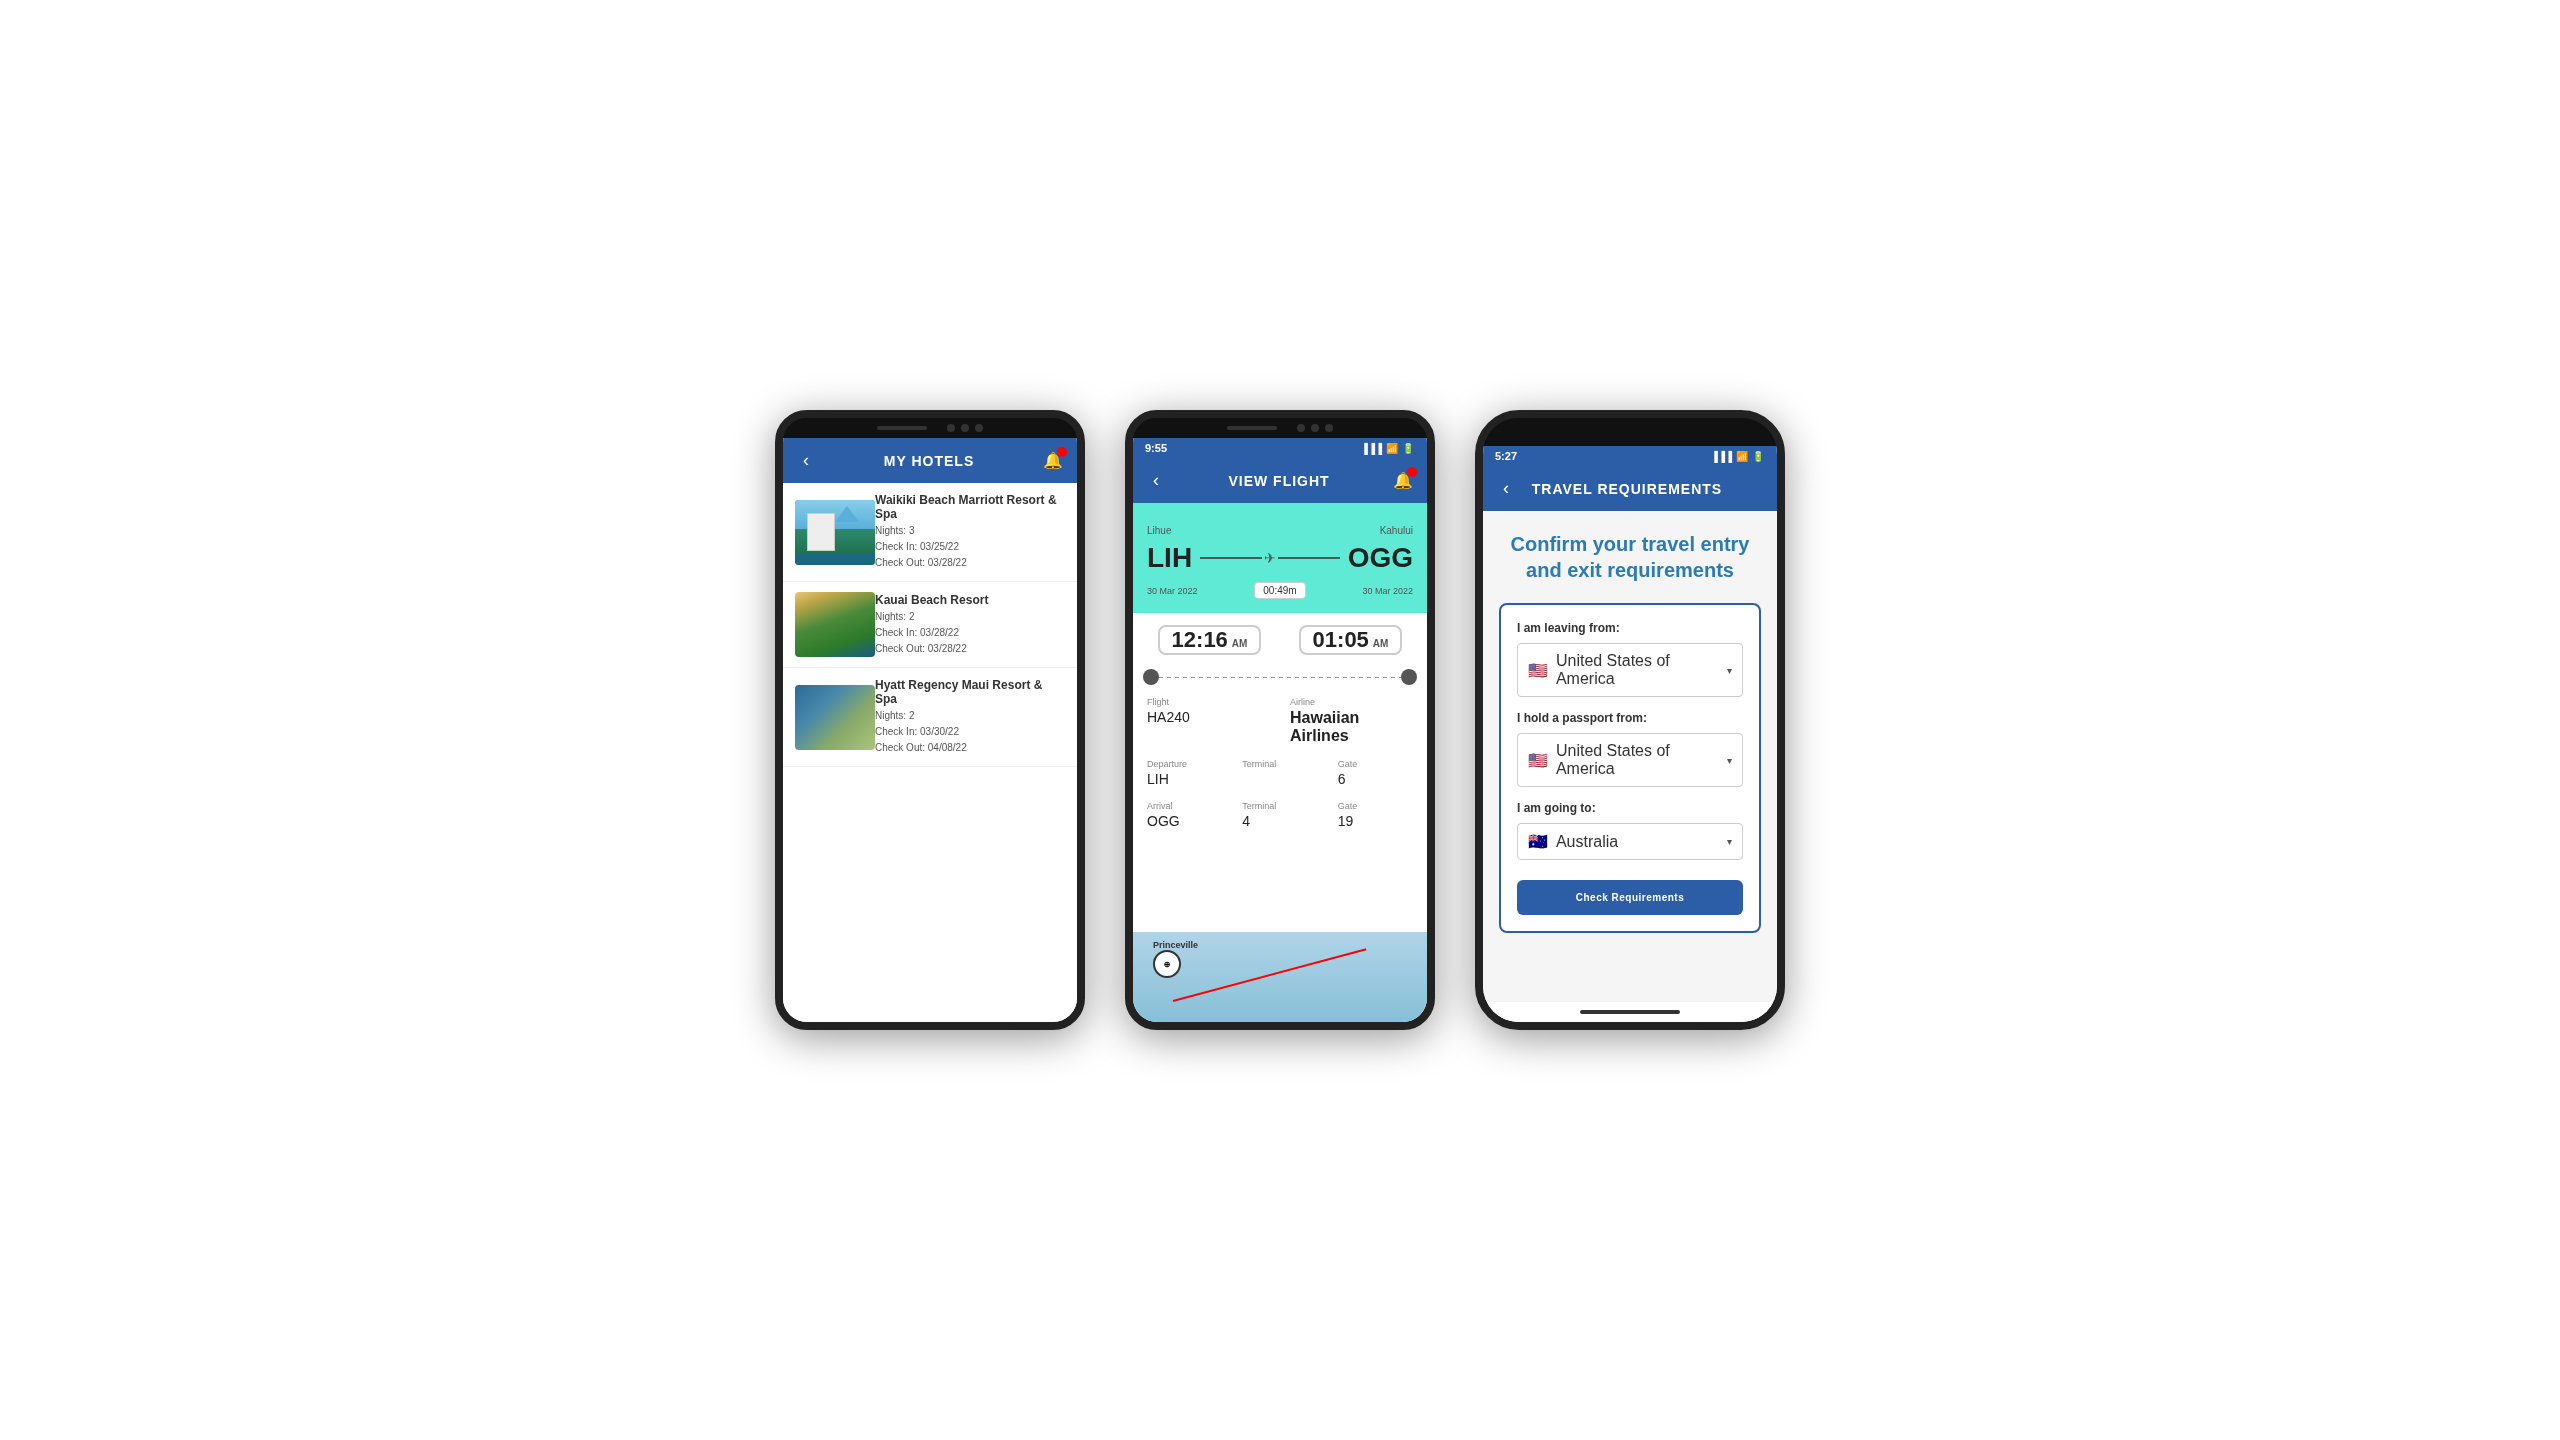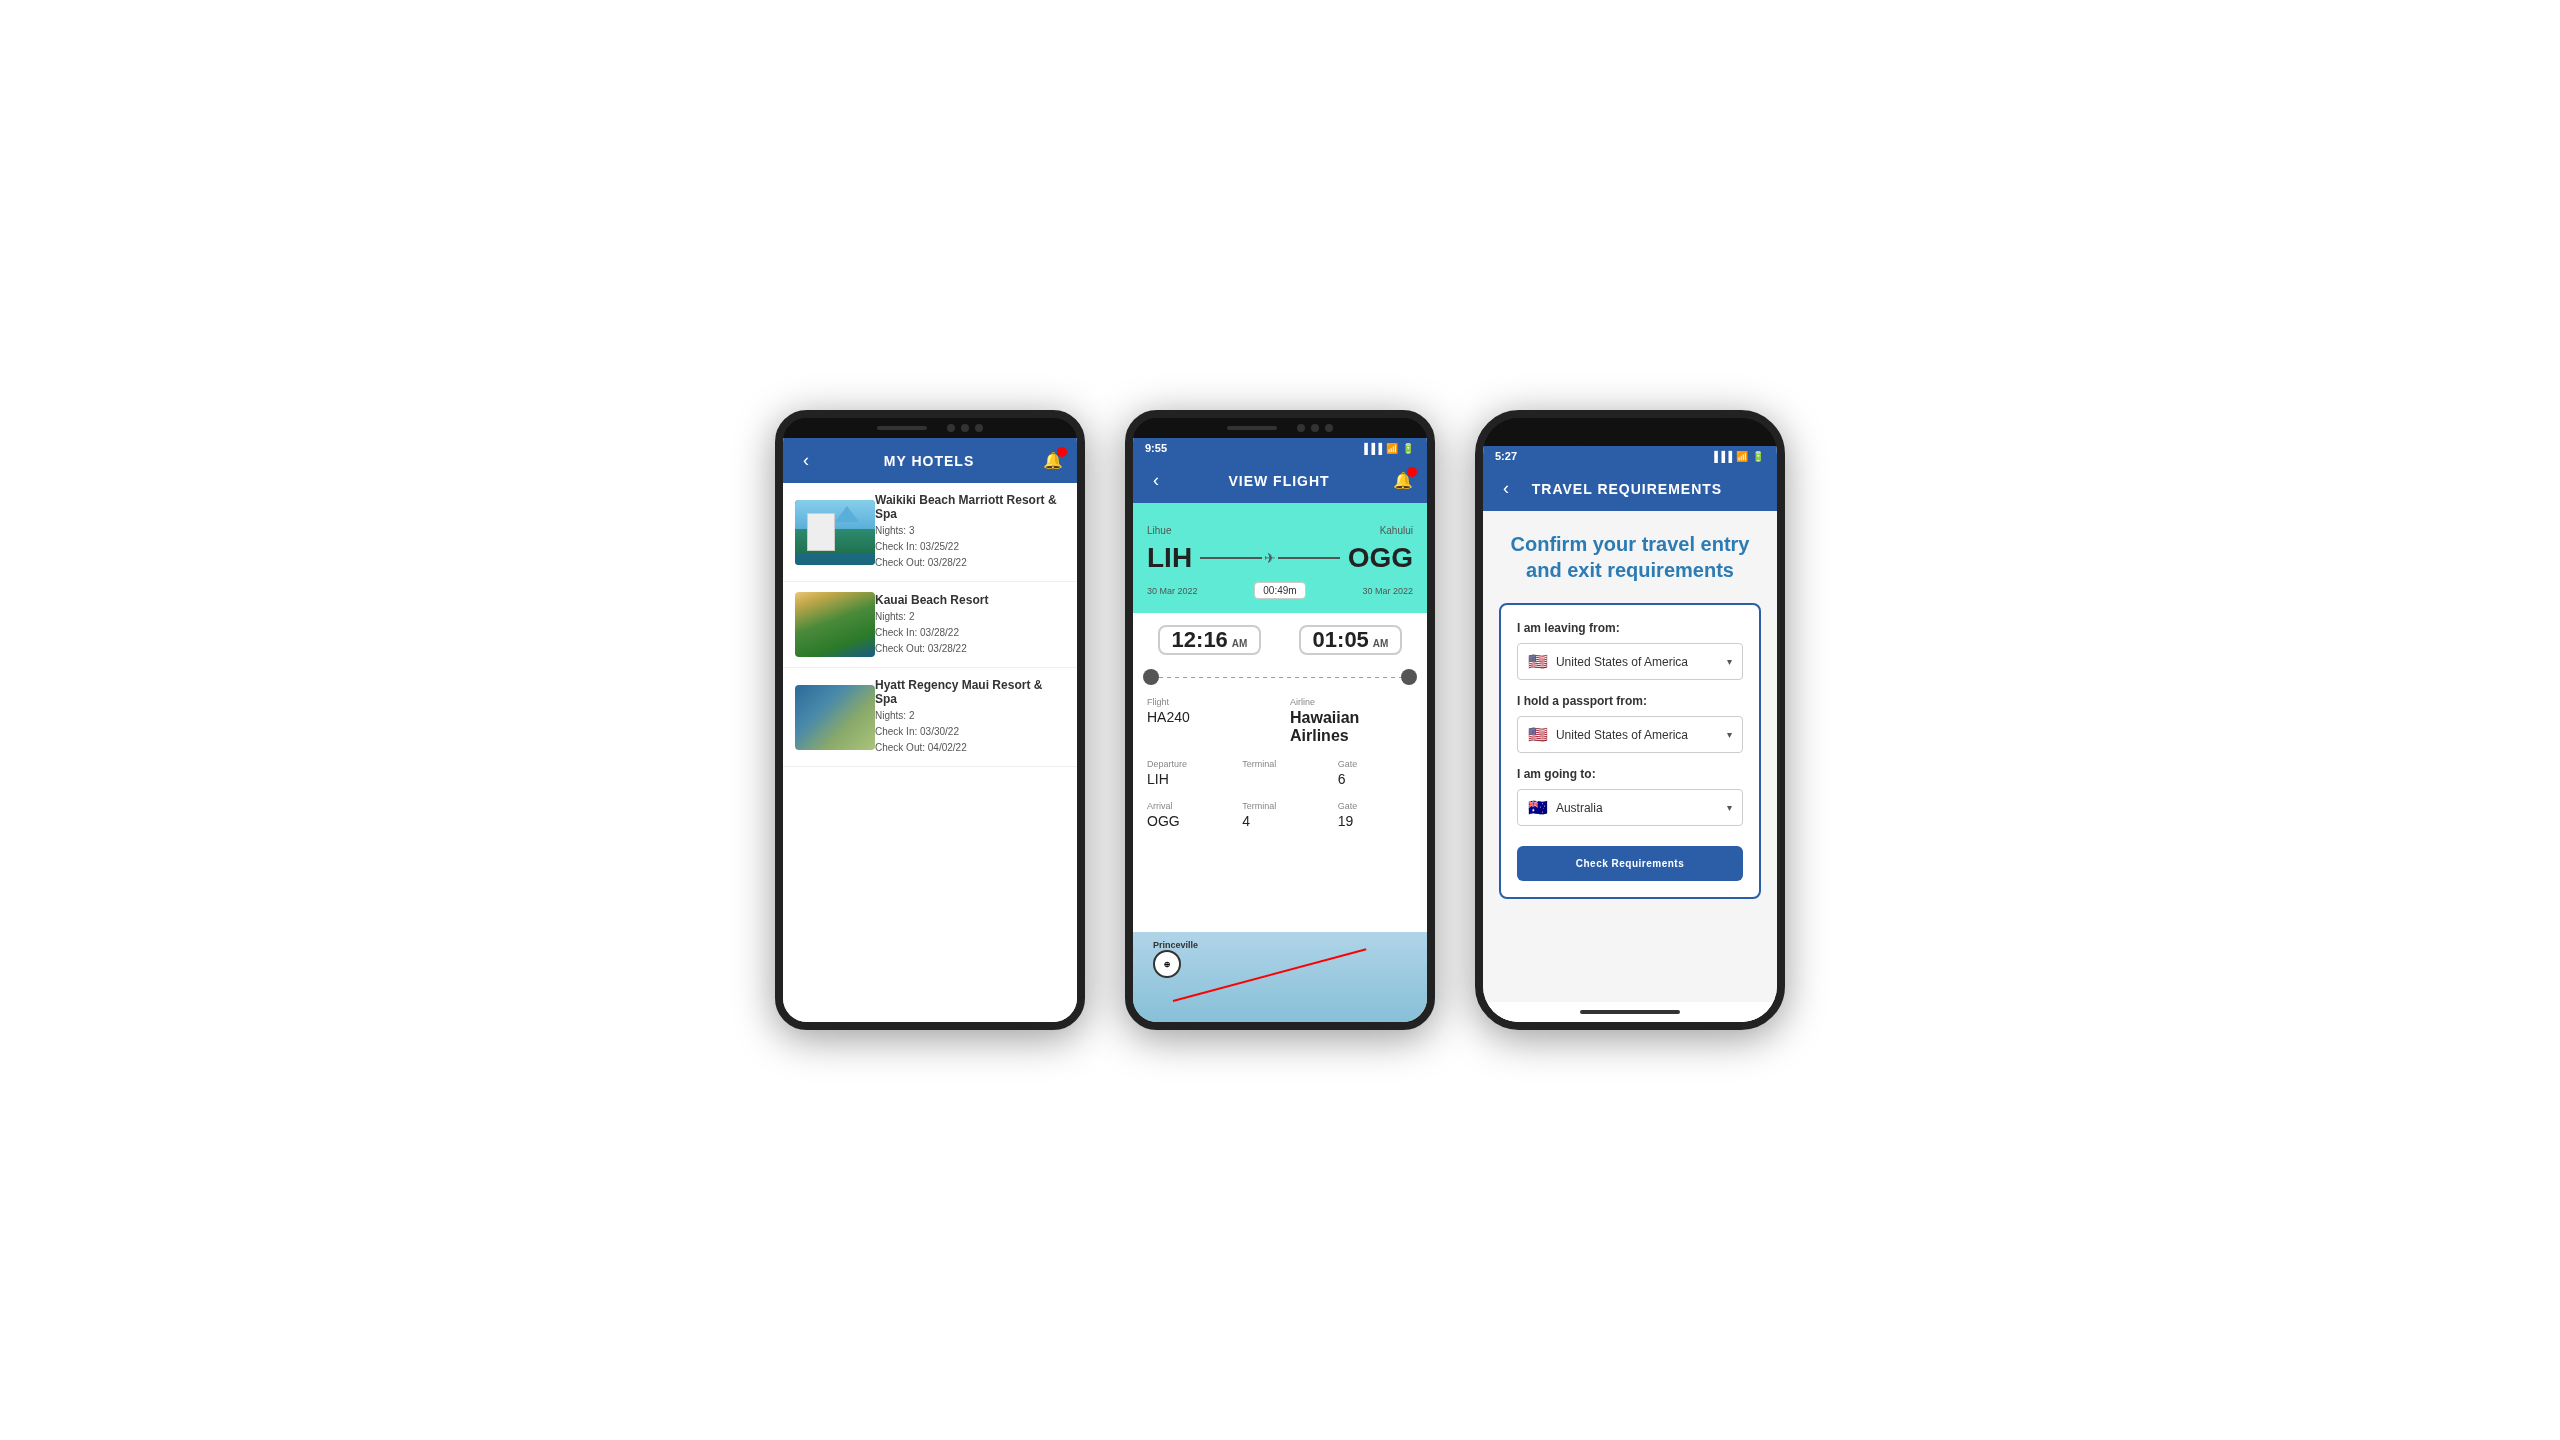--- a/index.html
+++ b/index.html
@@ -333,21 +333,21 @@
       border: 1px solid #ccc;
       border-radius: 4px;
       padding: 8px 10px;
       display: flex;
       align-items: center;
       gap: 8px;
       background: #fff;
       cursor: pointer;
     }
     .travel-dropdown .flag { font-size: 16px; }
-    .travel-dropdown .country-name { flex: 1; font-size: 12px; color: #333; }
+    .travel-dropdown .country-name { flex: 1; font-size: 16px; color: #333; }
     .travel-dropdown .chevron { font-size: 10px; color: #555; }
     .check-req-btn {
       background: #2b5ea7;
       color: #fff;
       border: none;
       border-radius: 6px;
       padding: 12px;
       width: 100%;
       font-size: 10px;
       font-weight: 600;
@@ -427,21 +427,21 @@
 
       <div class="hotel-item">
         <div class="hotel-img hotel-img-hyatt">
           <div style="width:100%;height:100%;background:linear-gradient(135deg,#2a6a9a 0%,#4a8aaa 35%,#8aaa6a 65%,#aac47a 100%)"></div>
         </div>
         <div class="hotel-details">
           <div class="hotel-name">Hyatt Regency Maui Resort &amp; Spa</div>
           <div class="hotel-info">
             <div>Nights: 2</div>
             <div>Check In:  03/30/22</div>
-            <div>Check Out: 04/02/22</div>
+            <div>Check Out: 04/08/22</div>
           </div>
         </div>
       </div>
     </div>
   </div>
 </div>
 
 <div class="phone phone-android">
   <div class="notch-bar">
     <div class="speaker"></div>

